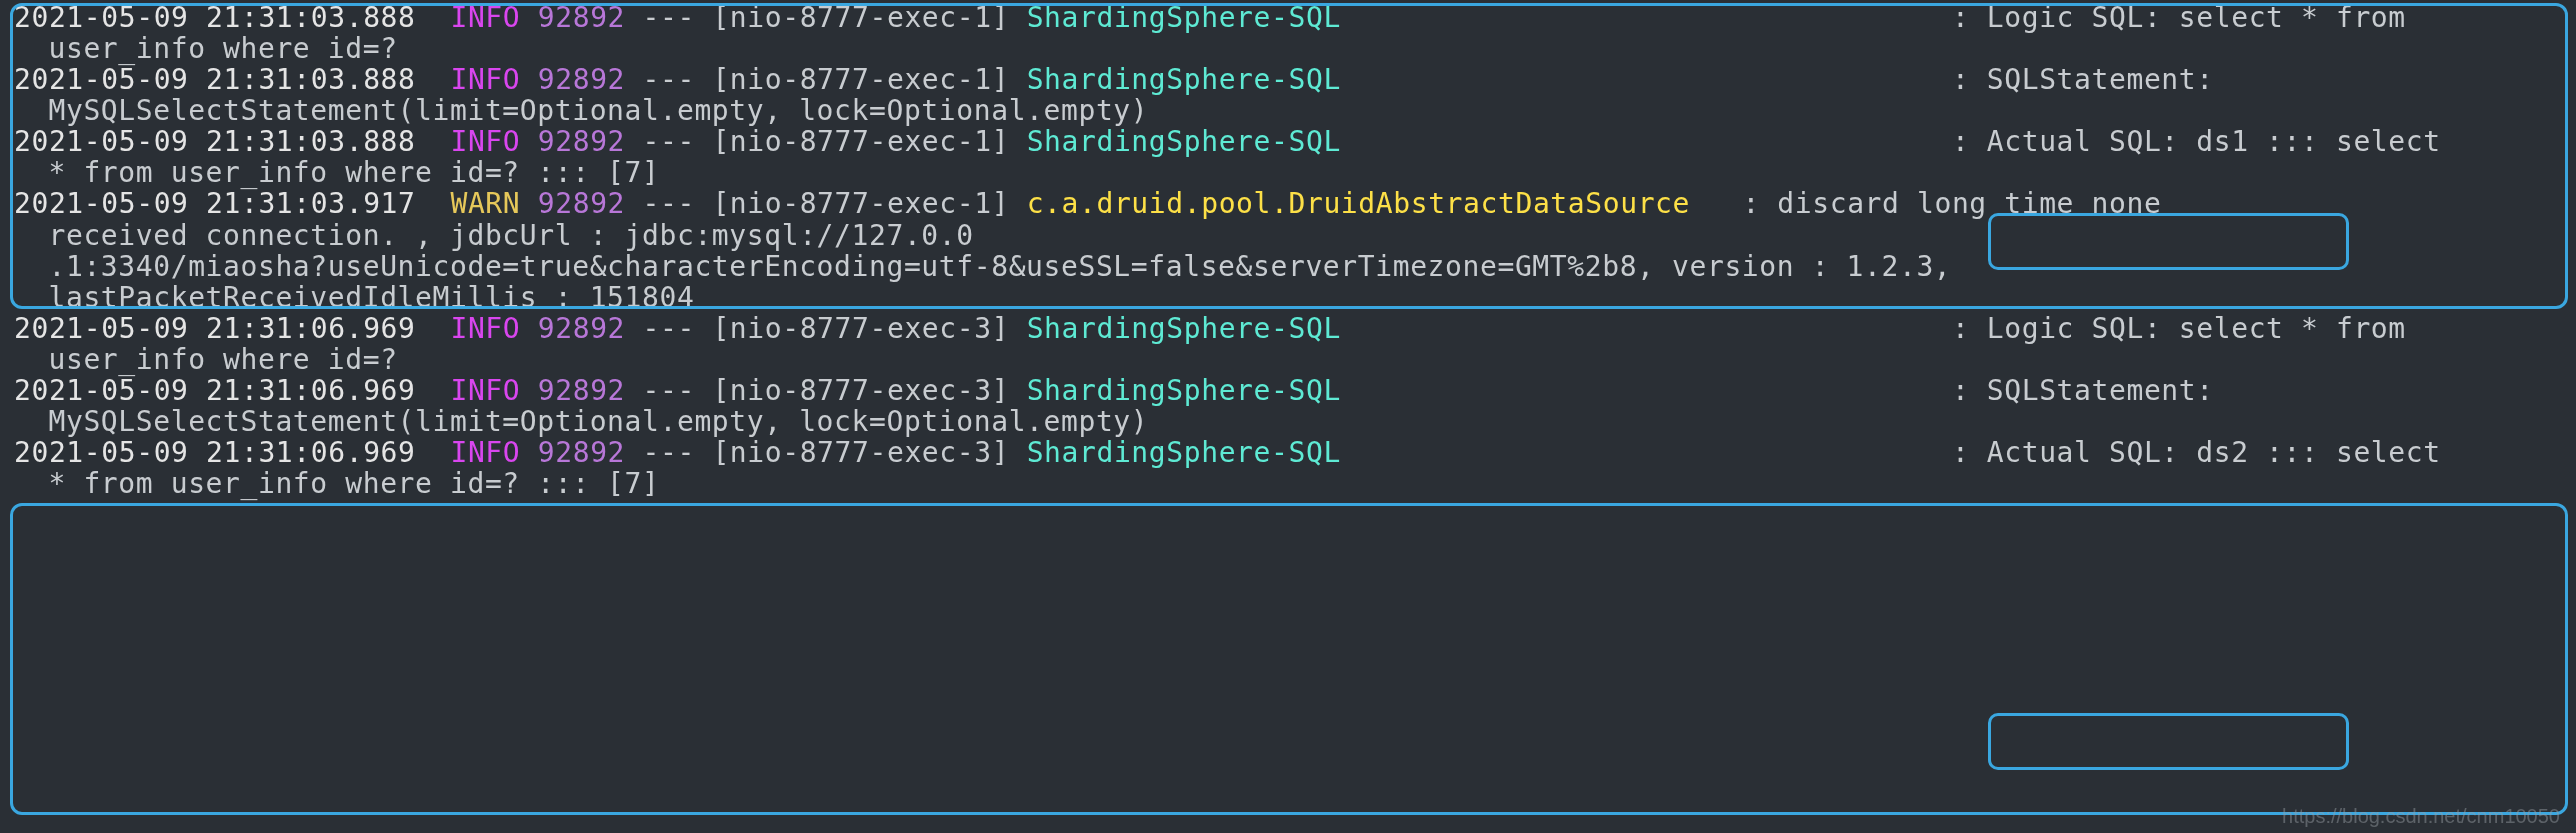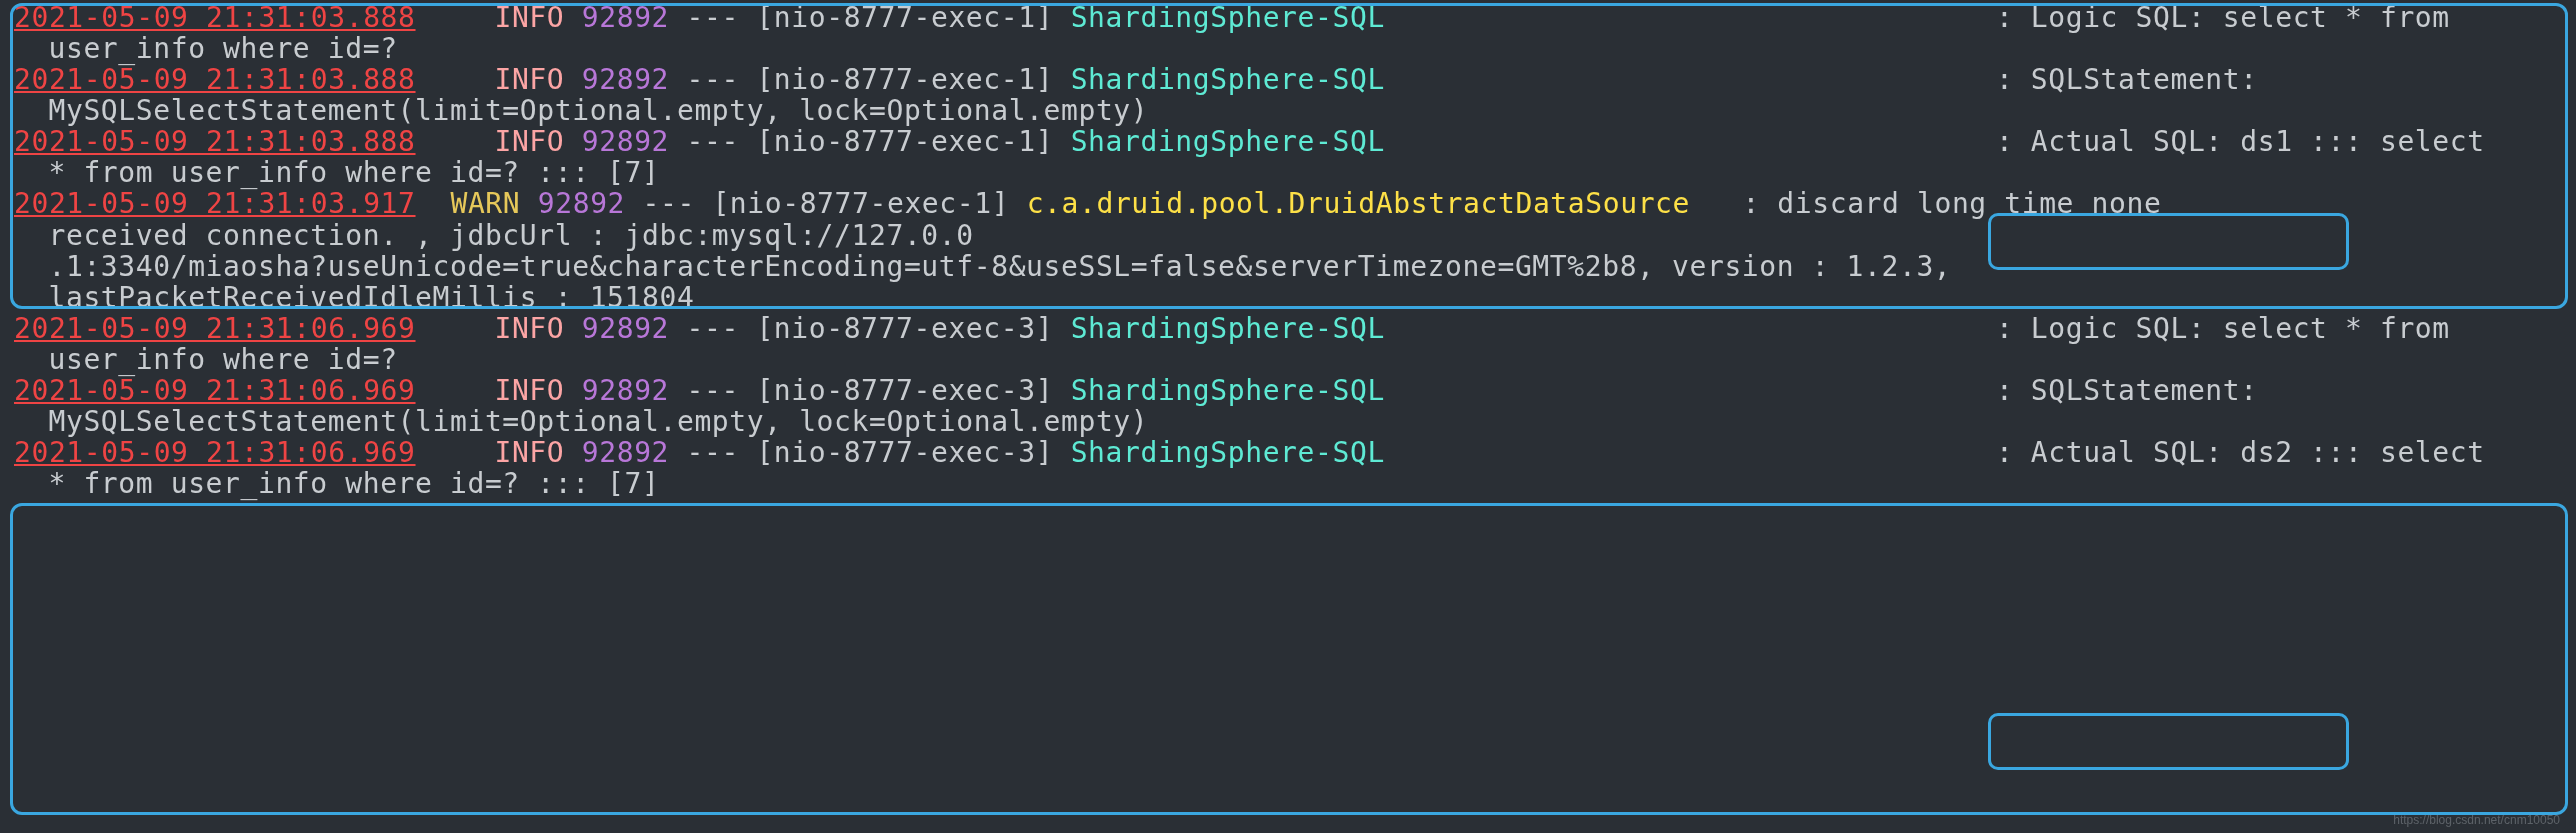--- a/index.html
+++ b/index.html
@@ -16,22 +16,22 @@
     color: #c8ccd0;
     letter-spacing: 0.6px;
     position: relative;
   }
   .log-area {
     padding: 2px 14px 0 14px;
     white-space: pre-wrap;
     word-break: break-all;
     position: relative;
   }
-  .ts   { color: #ef4444; text-decoration: underline; }
-  .info { color: #fca5a5; margin-left: 44px; }
+  .ts   { color: #e5e5e5; }
+  .info { color: #d946ef; }
   .warn { color: #e6c85a; margin-top: 8px; }
   .pid  { color: #b877d8; }
   .sep  { color: #c8ccd0; }
   .thr  { color: #c8ccd0; }
   .lg1  { color: #5eead4; }
   .lg2  { color: #fde047; }
   .msg  { color: #c8ccd0; }
   .wrap { color: #c8ccd0; padding-left: 17px; }
 
   .box {
@@ -49,21 +49,21 @@
 
   #box1 { left: 10px;  top: 3px;   width: 2558px; height: 306px; }
   #box2 { left: 10px;  top: 503px; width: 2558px; height: 312px; }
   #sub1 { left: 1988px; top: 213px; width: 361px; height: 57px; }
   #sub2 { left: 1988px; top: 713px; width: 361px; height: 57px; }
 
   .watermark {
     position: absolute;
     right: 16px;
     bottom: 6px;
-    font-size: 12px;
+    font-size: 20px;
     color: #9aa0a6;
     opacity: 0.45;
     letter-spacing: 0;
     font-family: Arial, sans-serif;
   }
 </style>
 </head>
 <body>
 
 <div class="log-area" id="log"><div><span class="ts">2021-05-09 21:31:03.888</span>  <span class="info">INFO</span> <span class="pid">92892</span> <span class="sep">---</span> <span class="thr">[nio-8777-exec-1]</span> <span class="lg1">ShardingSphere-SQL</span>                                   <span class="msg">: Logic SQL: select * from</span></div><div class="wrap"> user_info where id=?</div><div><span class="ts">2021-05-09 21:31:03.888</span>  <span class="info">INFO</span> <span class="pid">92892</span> <span class="sep">---</span> <span class="thr">[nio-8777-exec-1]</span> <span class="lg1">ShardingSphere-SQL</span>                                   <span class="msg">: SQLStatement:</span></div><div class="wrap"> MySQLSelectStatement(limit=Optional.empty, lock=Optional.empty)</div><div><span class="ts">2021-05-09 21:31:03.888</span>  <span class="info">INFO</span> <span class="pid">92892</span> <span class="sep">---</span> <span class="thr">[nio-8777-exec-1]</span> <span class="lg1">ShardingSphere-SQL</span>                                   <span class="msg">: Actual SQL: ds1 ::: select</span></div><div class="wrap"> * from user_info where id=? ::: [7]</div><div><span class="ts">2021-05-09 21:31:03.917</span>  <span class="warn">WARN</span> <span class="pid">92892</span> <span class="sep">---</span> <span class="thr">[nio-8777-exec-1]</span> <span class="lg2">c.a.druid.pool.DruidAbstractDataSource</span>   <span class="msg">: discard long time none</span></div><div class="wrap"> received connection. , jdbcUrl : jdbc:mysql://127.0.0

